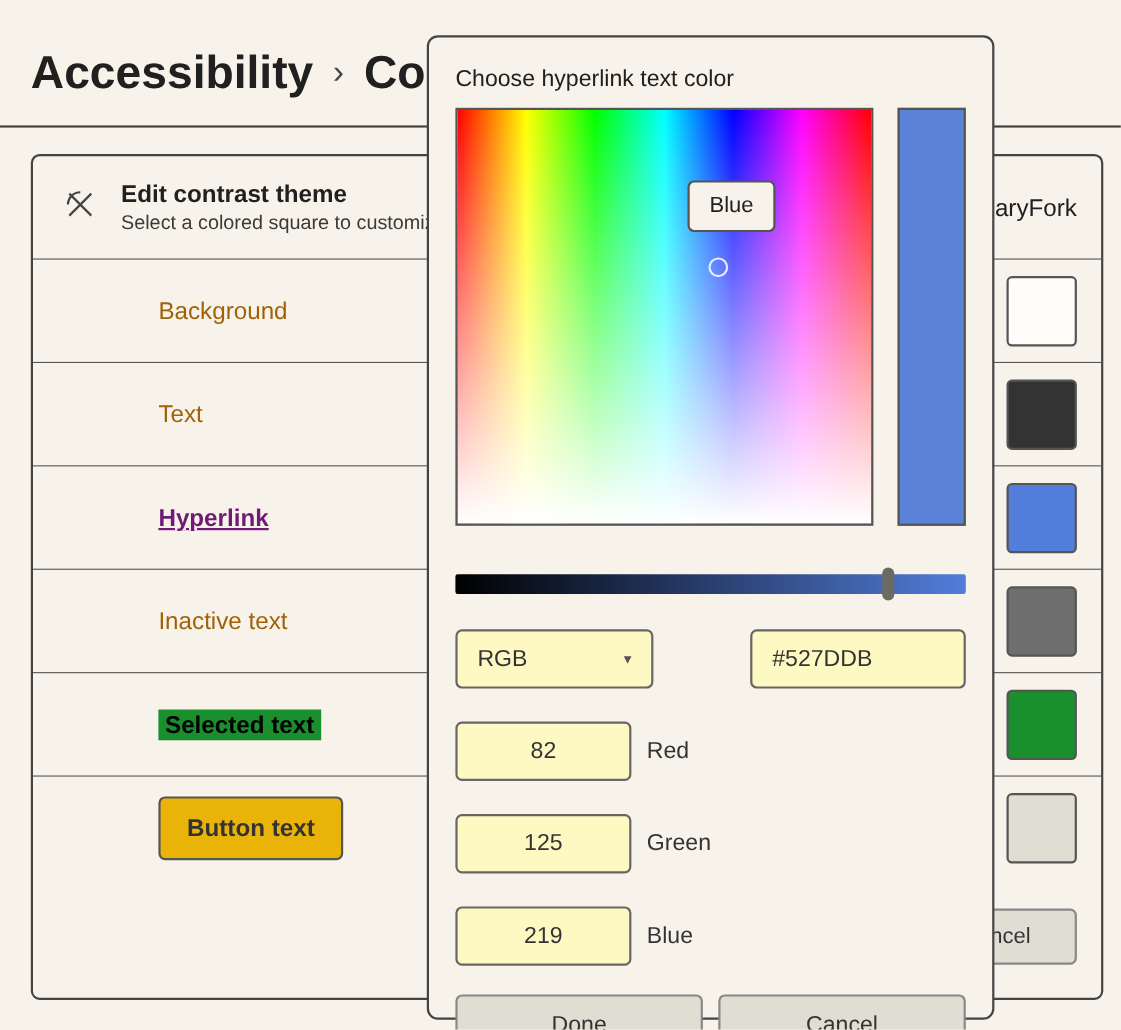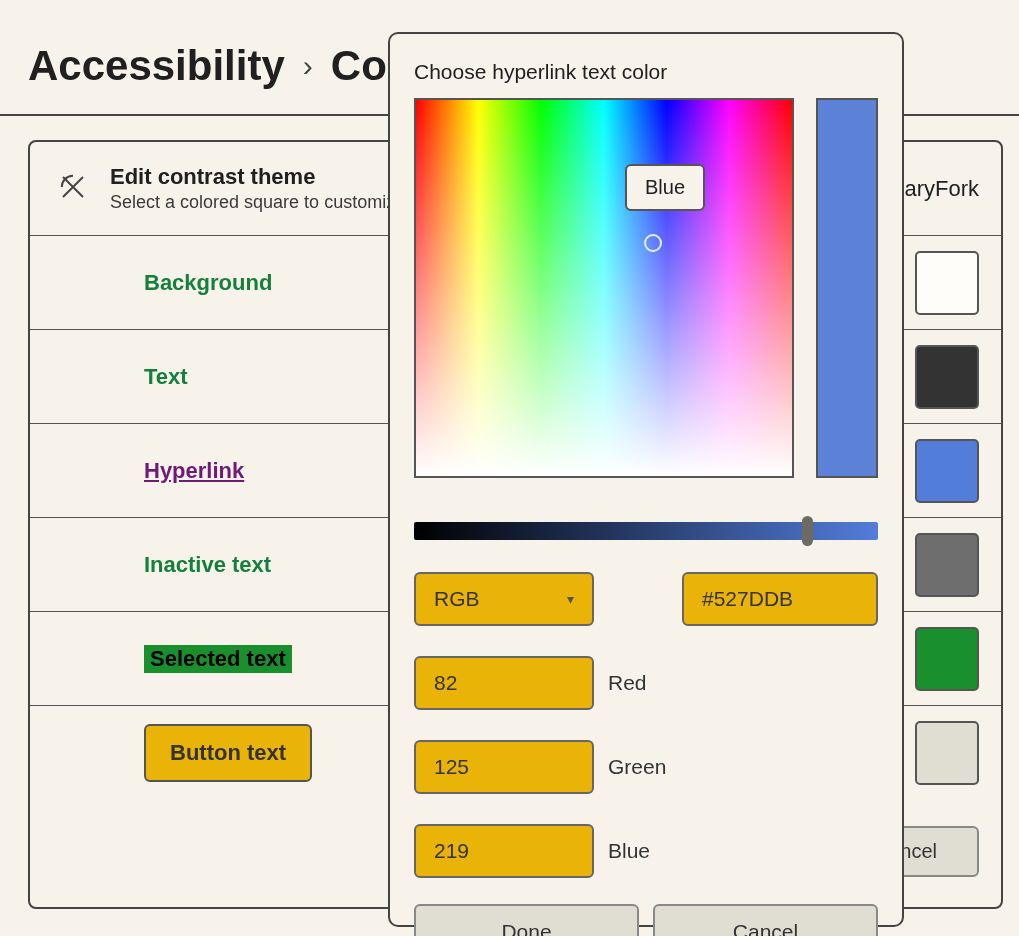--- a/index.html
+++ b/index.html
@@ -39,21 +39,21 @@
   .header-text p { font-size: 18px; color:#3a3a3a; margin-top:2px;}
   .row {
     display: flex;
     justify-content: space-between;
     align-items: center;
     padding: 0 22px 0 114px;
     height: 94px;
     border-bottom: 1.5px solid #555;
   }
   .row:last-of-type { border-bottom: none; }
-  .row-label { font-size: 22px; font-weight: 700; color:#15803d; }
+  .row-label { font-size: 22px; font-weight: 400; color:#a16207; }
   .swatch {
     width: 64px; height: 64px;
     border: 2px solid #555;
     border-radius: 5px;
   }
   .hyperlink-label {
     color: #701a75; text-decoration: underline; font-weight:700;
   }
   .selected-pill {
     background:#1a8f2e; color:#000000; font-size:22px; font-weight:600;
@@ -120,27 +120,27 @@
   }
   .light-thumb {
     position:absolute; top:-6px; left: calc(85% - 6px);
     width: 11px; height: 30px; border-radius: 6px;
     background:#6c6a62;
   }
   .ctrl-row { display:flex; gap:14px; margin-top:30px; align-items:center; }
   .ctrl-row.first { margin-top: 32px; justify-content: space-between; }
   .sel, .hex, .num {
     border: 2px solid #666; border-radius: 6px;
-    background:#eab308; font-size:21px; color:#333;
+    background:#fef9c3; font-size:21px; color:#333;
     padding: 13px 18px; font-family: inherit;
   }
   .sel { width: 180px; display:flex; justify-content:space-between; align-items:center; }
   .sel .chev { font-size:14px; color:#555; }
   .hex { width: 196px; }
-  .num { width: 180px; }
+  .num { width: 160px; text-align: center; }
   .ctrl-row .lbl { font-size:21px; color:#333; }
   .dialog-footer { display:flex; gap:14px; margin-top:26px; }
   .dialog-footer button {
     flex:1; font-size:21px; padding:14px 0; border-radius:6px;
     border:2px solid #888; background:#e0ddd2; color:#333;
     font-family: inherit;
   }
 </style>
 </head>
 <body>

